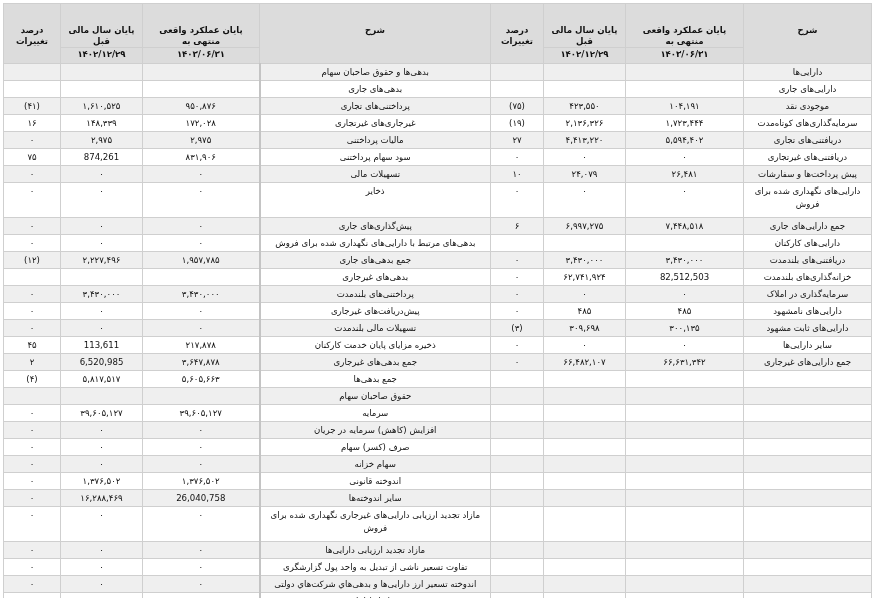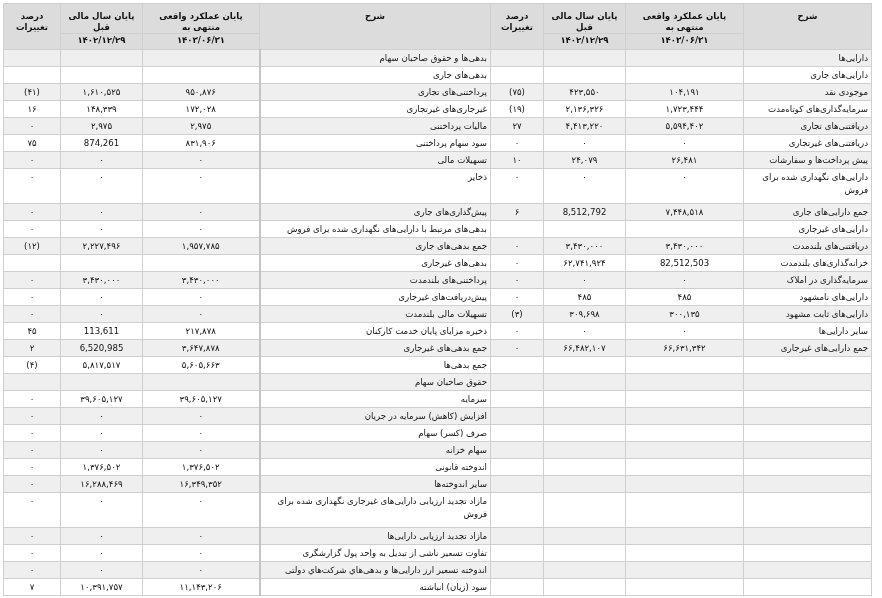--- a/index.html
+++ b/index.html
@@ -9,25 +9,25 @@
     position: absolute; left: 3px; top: 3px;
     border-collapse: collapse; table-layout: fixed;
     direction: rtl; font-size: 8.6px; color: #111;
   }
   table.bs td, table.bs th {
     border: 1px solid #cfcfcf; padding: 0 3px; height: 16px; line-height: 12px;
     overflow: hidden; white-space: nowrap;
   }
   table.bs th {
     background: #dcdcdc; font-weight: bold; text-align: center; vertical-align: top;
-    font-size: 8.6px; line-height: 11px; padding-top: 7px; white-space: normal;
+    font-size: 8.6px; line-height: 11px; padding-top: 21px; white-space: normal;
   }
   table.bs th.sub { height: 14px; padding-top: 1px; }
   table.bs tr.alt td { background: #efefef; }
-  td.lbl { text-align: right; }
+  td.lbl { text-align: center; }
   td.wrapcell { white-space: normal !important; height: 32px !important; vertical-align: top; line-height: 13px !important; padding-top: 2px !important; }
   td.num { text-align: center; }
   td.gap { border-left: 2px solid #c4c4c4 !important; }
 </style>
 </head>
 <body>
 
 <div class="wrap">
   <table class="bs" id="bs">
     <colgroup>
@@ -135,29 +135,29 @@
           <td class="num wrapcell">۰</td>
           <td class="num wrapcell">۰</td>
           <td class="lbl gap wrapcell">ذخایر</td>
           <td class="num wrapcell">۰</td>
           <td class="num wrapcell">۰</td>
           <td class="num wrapcell">۰</td>
         </tr>
         <tr class="alt">
           <td class="lbl">جمع دارایی‌های جاری</td>
           <td class="num">۷,۴۴۸,۵۱۸</td>
-          <td class="num">8,512,792</td>
+          <td class="num">۶,۹۹۷,۲۷۵</td>
           <td class="num">۶</td>
           <td class="lbl gap">پیش‌گذاری‌های جاری</td>
           <td class="num">۰</td>
           <td class="num">۰</td>
           <td class="num">۰</td>
         </tr>
         <tr>
-          <td class="lbl">دارایی‌های غیرجاری</td>
+          <td class="lbl">دارایی‌های کارکنان</td>
           <td class="num"></td>
           <td class="num"></td>
           <td class="num"></td>
           <td class="lbl gap">بدهی‌های مرتبط با دارایی‌های نگهداری شده برای فروش</td>
           <td class="num">۰</td>
           <td class="num">۰</td>
           <td class="num">۰</td>
         </tr>
         <tr class="alt">
           <td class="lbl">دریافتنی‌های بلندمدت</td>
@@ -298,21 +298,21 @@
           <td class="num">۱,۳۷۶,۵۰۲</td>
           <td class="num">۱,۳۷۶,۵۰۲</td>
           <td class="num">۰</td>
         </tr>
         <tr class="alt">
           <td class="lbl"></td>
           <td class="num"></td>
           <td class="num"></td>
           <td class="num"></td>
           <td class="lbl gap">سایر اندوخته‌ها</td>
-          <td class="num">۱۶,۳۴۹,۳۵۲</td>
+          <td class="num">26,040,758</td>
           <td class="num">۱۶,۲۸۸,۴۶۹</td>
           <td class="num">۰</td>
         </tr>
         <tr>
           <td class="lbl wrapcell"></td>
           <td class="num wrapcell"></td>
           <td class="num wrapcell"></td>
           <td class="num wrapcell"></td>
           <td class="lbl gap wrapcell">مازاد تجدید ارزیابی دارایی‌های غیرجاری نگهداری شده برای فروش</td>
           <td class="num wrapcell">۰</td>

